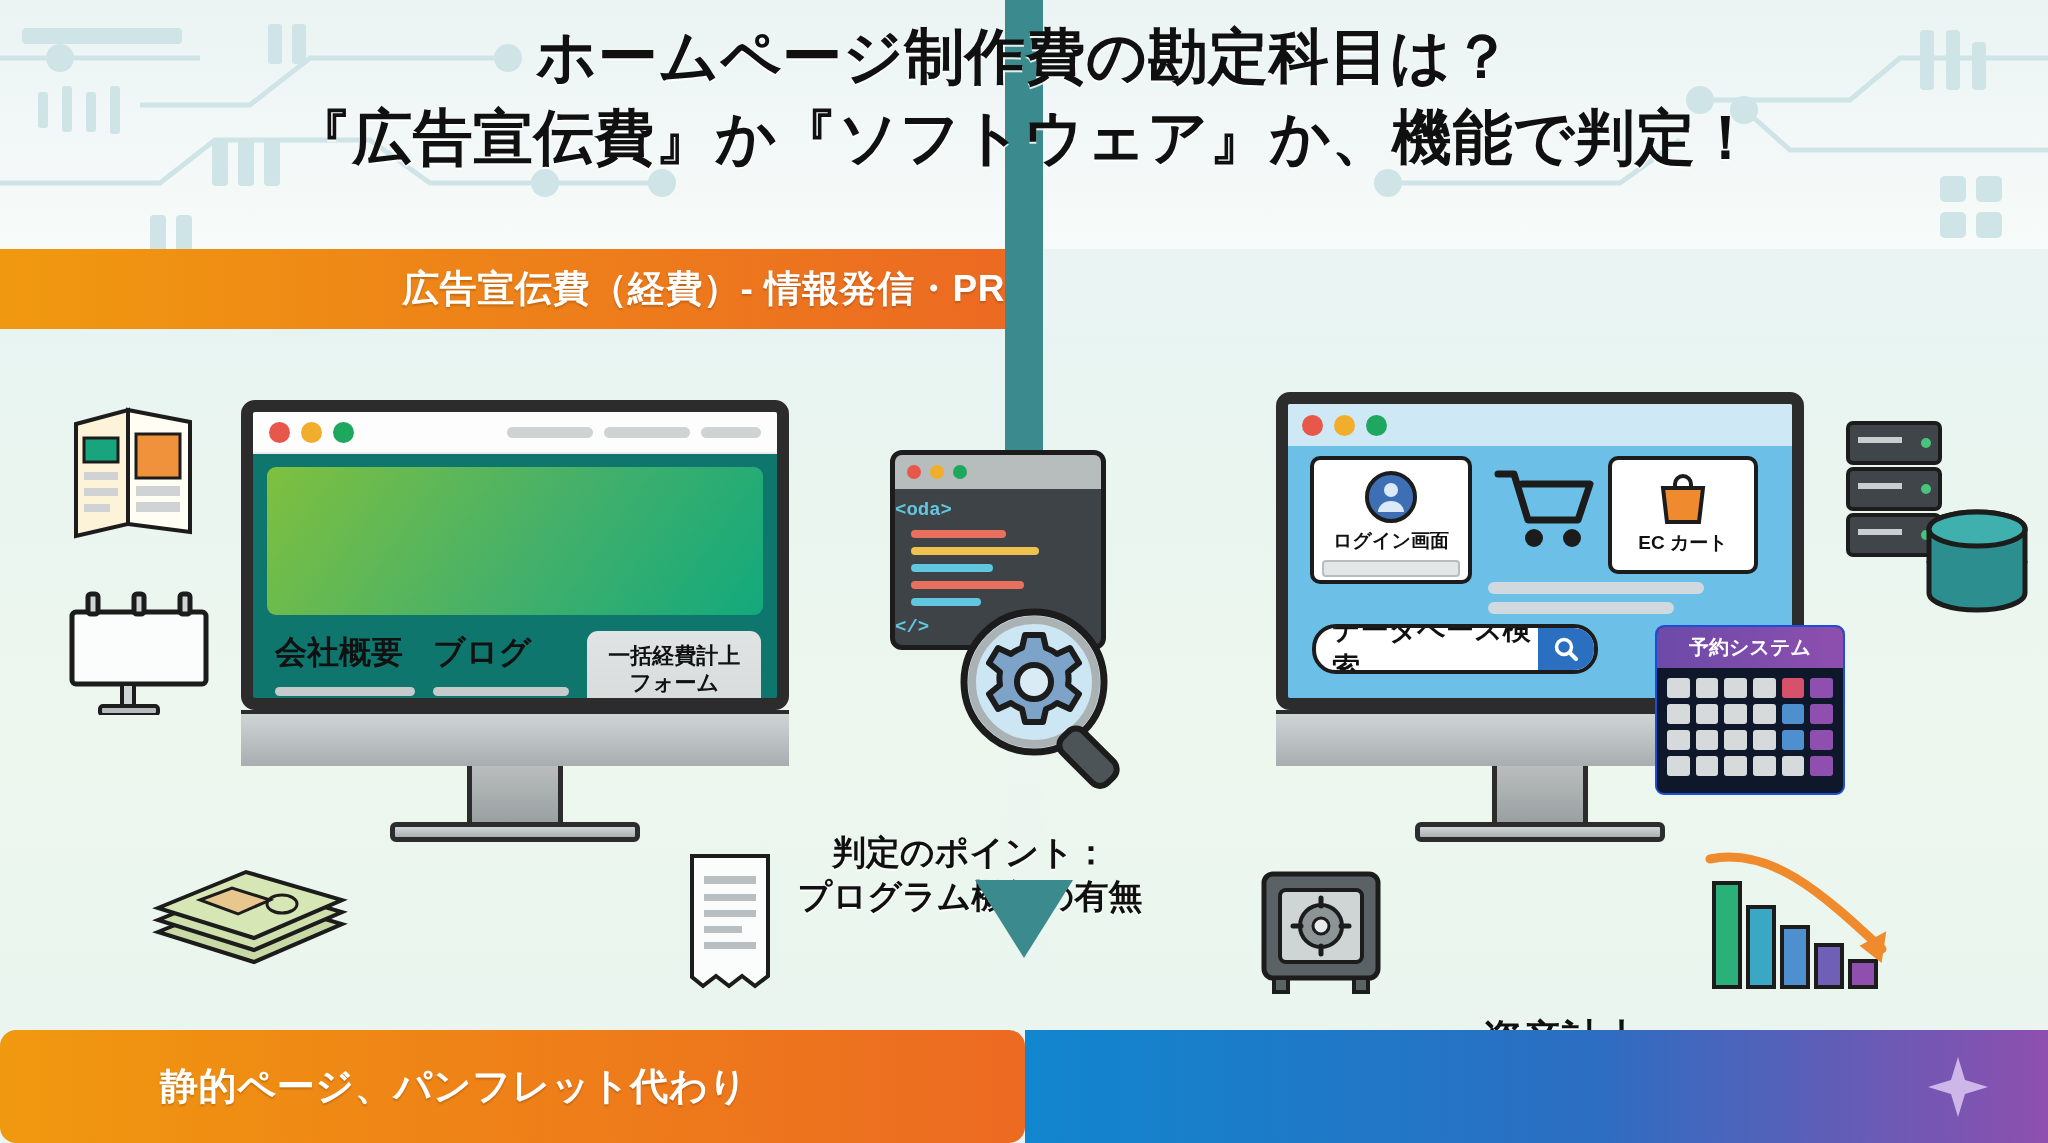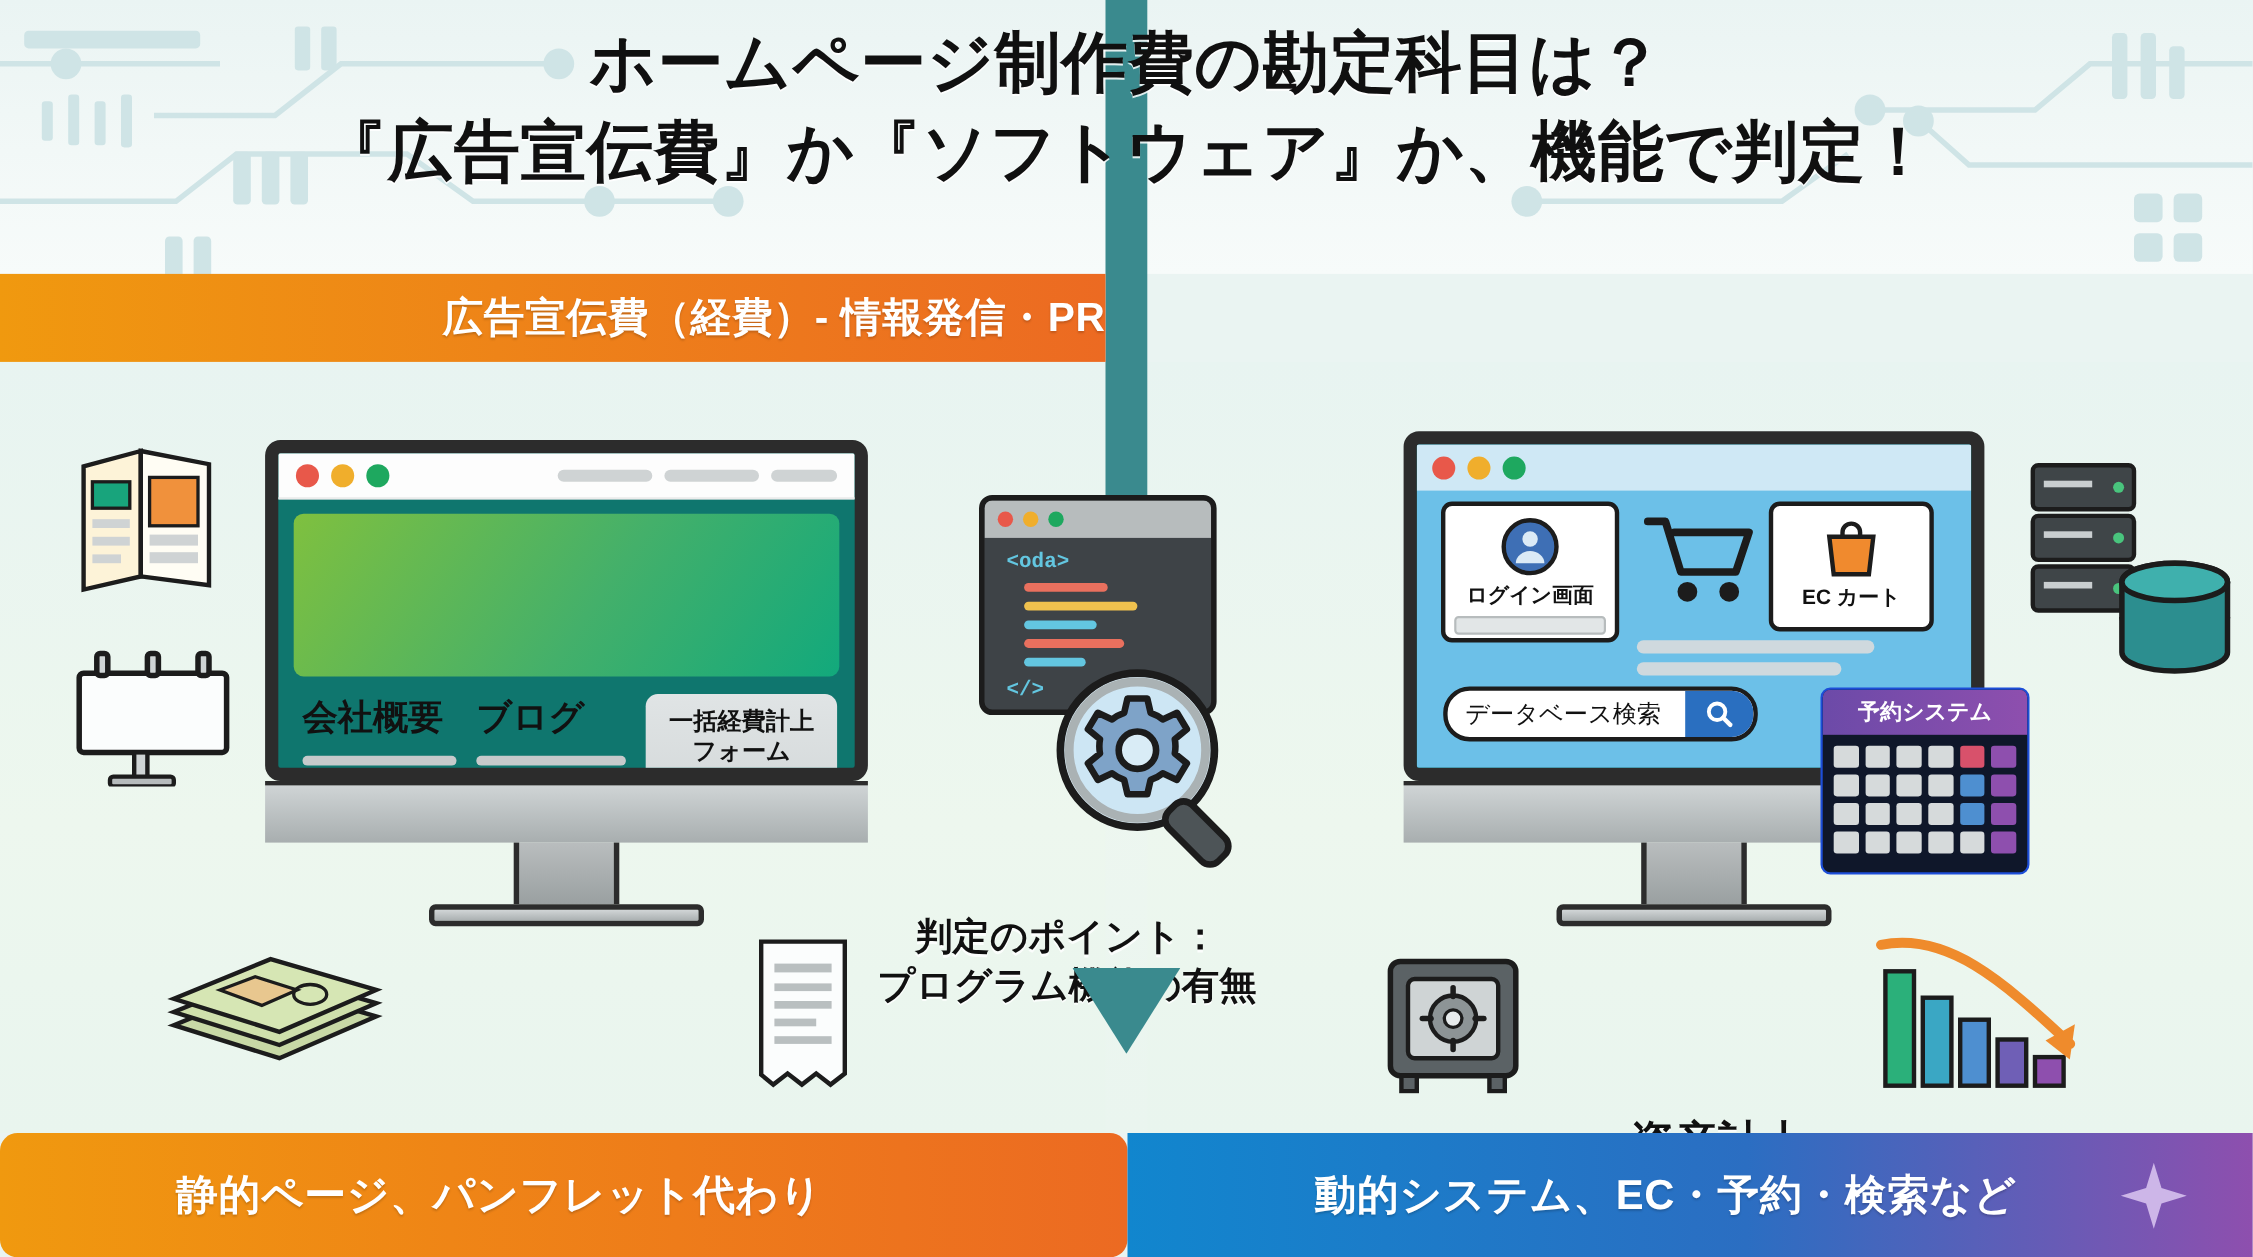--- a/index.html
+++ b/index.html
@@ -136,21 +136,21 @@
   .rp-head { height:42px; background:#cfe8f5; display:flex; align-items:center; padding:0 14px; gap:11px; }
   .card {
     position:absolute; background:#fff; border:4px solid #1c1c1c; border-radius:10px;
   }
   .card-label { font-size:19px; font-weight:bold; color:#111; text-align:center; }
 
   .search-pill {
     position:absolute; background:#fff; border:4px solid #1c1c1c; border-radius:24px;
     display:flex; align-items:center; padding-left:16px; overflow:hidden;
   }
-  .search-pill .txt { font-size:22px; font-weight:normal; color:#111; }
+  .search-pill .txt { font-size:28px; font-weight:bold; color:#111; }
   .search-btn {
     margin-left:auto; width:62px; height:100%; background:#2a6fc0;
     display:flex; align-items:center; justify-content:center;
   }
 
   .cal {
     position:absolute; background:#0f172a; border:2px solid #1d4ed8; border-radius:9px; overflow:hidden;
   }
   .cal-head {
     background:linear-gradient(90deg,#6c4aa8,#8e4fae); color:#fff;
@@ -165,21 +165,21 @@
   .cap-center { left:770px; top:830px; text-align:center; line-height:1.3; font-size:34px; width:400px; }
   .cap-right  { left:1438px; top:1015px; text-align:center; line-height:1.22; }
 
   .code-win {
     position:absolute; left:890px; top:450px; width:216px; height:200px;
     background:#3e4347; border:5px solid #1c1c1c; border-radius:12px; overflow:hidden;
     z-index:5;
   }
   .code-bar { height:34px; background:#b7bcbd; display:flex; align-items:center; gap:9px; padding:0 12px; }
   .cdot { width:14px;height:14px;border-radius:50%; }
-  .code-body { padding:10px 20px; position:relative; height:100%; }
+  .code-body { padding:10px 0; position:relative; height:100%; }
   .code-tag { color:#63c6e0; font-size:19px; font-weight:bold; font-family:"Liberation Mono",monospace; }
   .crow { height:8px; border-radius:4px; margin-top:9px; }
 
   .magnifier { position:absolute; left:952px; top:600px; z-index:6; }
 </style>
 </head>
 <body>
 
 <div class="stage">
 
@@ -496,20 +496,19 @@
   <div class="caption cap-right">
     <div style="font-size:40px;">資産計上</div>
     <div style="font-size:31px;">（減価償却５年）</div>
   </div>
 
   <div class="band bottom">
     <div class="band-half left">
       <span class="band-label">静的ページ、パンフレット代わり</span>
     </div>
     <div class="band-half right">
-      <span class="band-label">動的システム、EC・予約・検索など</span>
       <svg class="sparkle" viewBox="0 0 64 64">
         <path d="M32 2 L39 25 L62 32 L39 39 L32 62 L25 39 L2 32 L25 25 Z" fill="#cdb6e8"></path>
       </svg>
     </div>
   </div>
 
 </div>
 
 </body></html>

